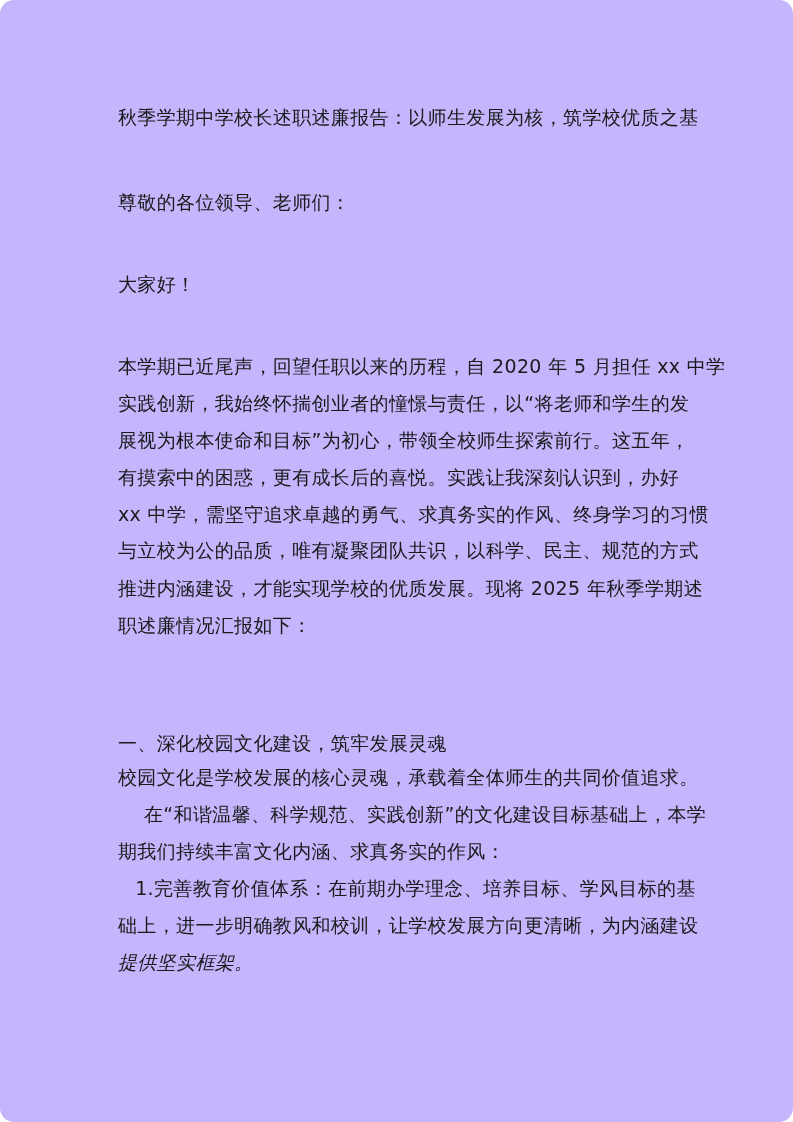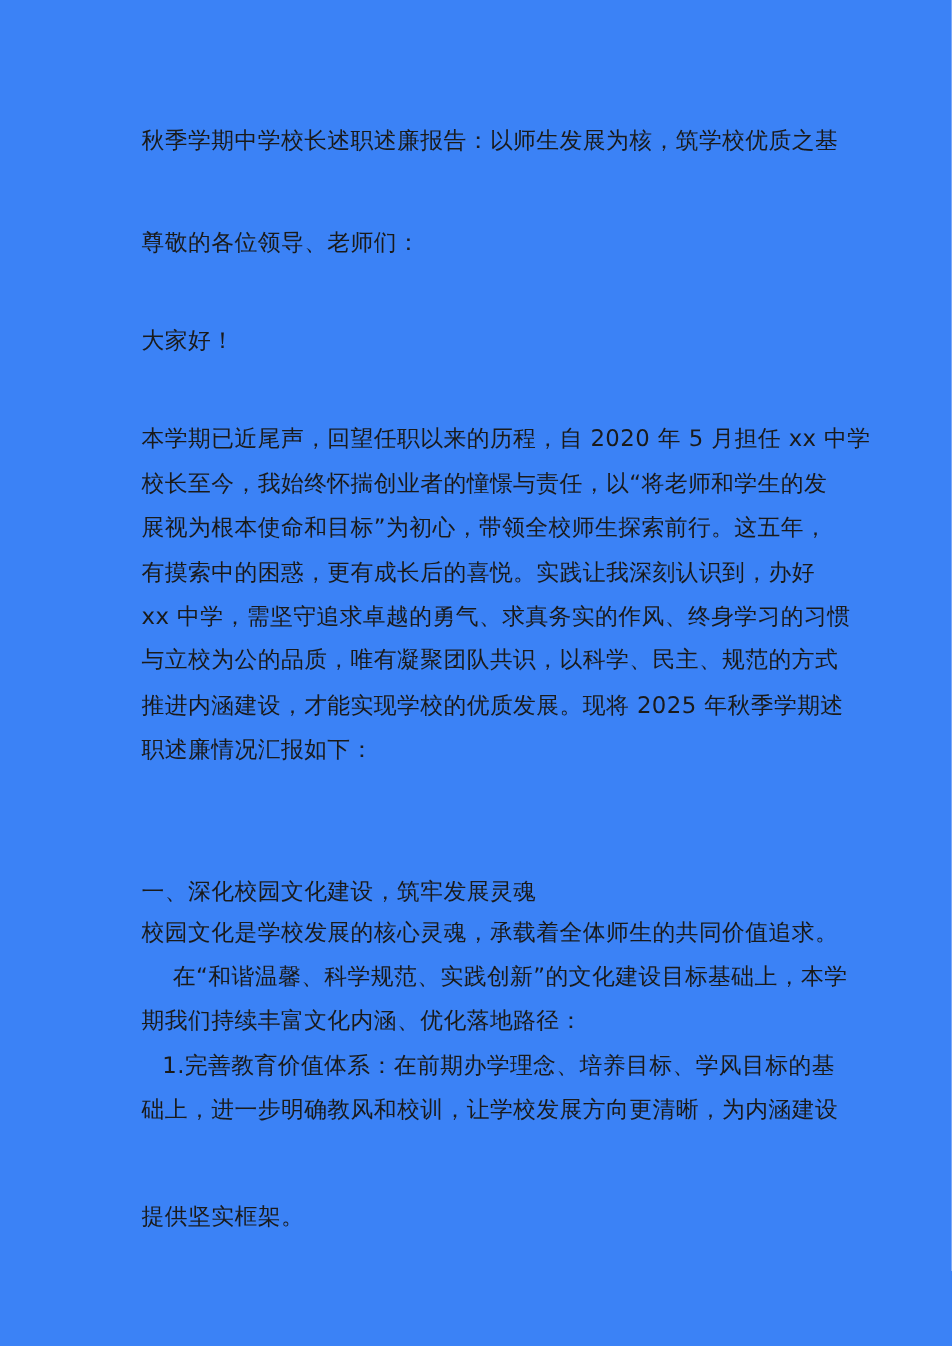--- a/index.html
+++ b/index.html
@@ -14,21 +14,22 @@
       overflow: hidden;
       font-family: "DejaVu Sans", "Liberation Sans", sans-serif;
       color: #1a1a1a;
     }
     .page {
       position: absolute;
       left: 0;
       top: 0;
       width: 793px;
       height: 1122px;
-      background: #3b82f6;
+      background: #c4b5fd;
+      border-radius: 14px;
     }
     .line {
       position: absolute;
       left: 118px;
       width: 560px;
       font-size: 19px;
       line-height: 22px;
       white-space: nowrap;
       letter-spacing: 0.35px;
     }
@@ -46,37 +47,37 @@
 <div class="page">
 
   <div class="line" style="top:106px;">秋季学期中学校长述职述廉报告：以师生发展为核，筑学校优质之基</div>
 
   <div class="line" style="top:191px;">尊敬的各位领导、老师们：</div>
 
   <div class="line" style="top:273px;">大家好！</div>
 
   <div>
     <div class="line para-line" style="top:355px;">本学期已近尾声，回望任职以来的历程，自 2020 年 5 月担任 xx 中学</div>
-    <div class="line para-line" style="top:392px;">校长至今，我始终怀揣创业者的憧憬与责任，以“将老师和学生的发</div>
+    <div class="line para-line" style="top:392px;">实践创新，我始终怀揣创业者的憧憬与责任，以“将老师和学生的发</div>
     <div class="line para-line" style="top:429px;">展视为根本使命和目标”为初心，带领全校师生探索前行。这五年，</div>
     <div class="line para-line" style="top:466px;">有摸索中的困惑，更有成长后的喜悦。实践让我深刻认识到，办好</div>
     <div class="line para-line" style="top:503px;">xx 中学，需坚守追求卓越的勇气、求真务实的作风、终身学习的习惯</div>
     <div class="line para-line" style="top:540px;font-family:Liberation Serif, serif;">与立校为公的品质，唯有凝聚团队共识，以科学、民主、规范的方式</div>
     <div class="line para-line" style="top:577px;">推进内涵建设，才能实现学校的优质发展。现将 2025 年秋季学期述</div>
     <div class="line para-line" style="top:614px;">职述廉情况汇报如下：</div>
   </div>
 
   <div>
     <div class="line" style="top:732px;">一、深化校园文化建设，筑牢发展灵魂</div>
     <div class="line para-line" style="top:766px;">校园文化是学校发展的核心灵魂，承载着全体师生的共同价值追求。</div>
     <div class="line para-line" style="top:803px;margin-left:26px;">在“和谐温馨、科学规范、实践创新”的文化建设目标基础上，本学</div>
-    <div class="line para-line" style="top:840px;">期我们持续丰富文化内涵、优化落地路径：</div>
+    <div class="line para-line" style="top:840px;">期我们持续丰富文化内涵、求真务实的作风：</div>
 
     <div>
       <div class="line para-line" style="top:877px;text-align:right;">
         <span class="list-num">1.</span><span>完善教育价值体系：在前期办学理念、培养目标、学风目标的基</span>
       </div>
       <div class="line para-line" style="top:914px;">础上，进一步明确教风和校训，让学校发展方向更清晰，为内涵建设</div>
-      <div class="line para-line" style="top:1003px;">提供坚实框架。</div>
+      <div class="line para-line" style="top:951px;font-style:italic;">提供坚实框架。</div>
     </div>
   </div>
 
 </div>
 
 </body></html>

